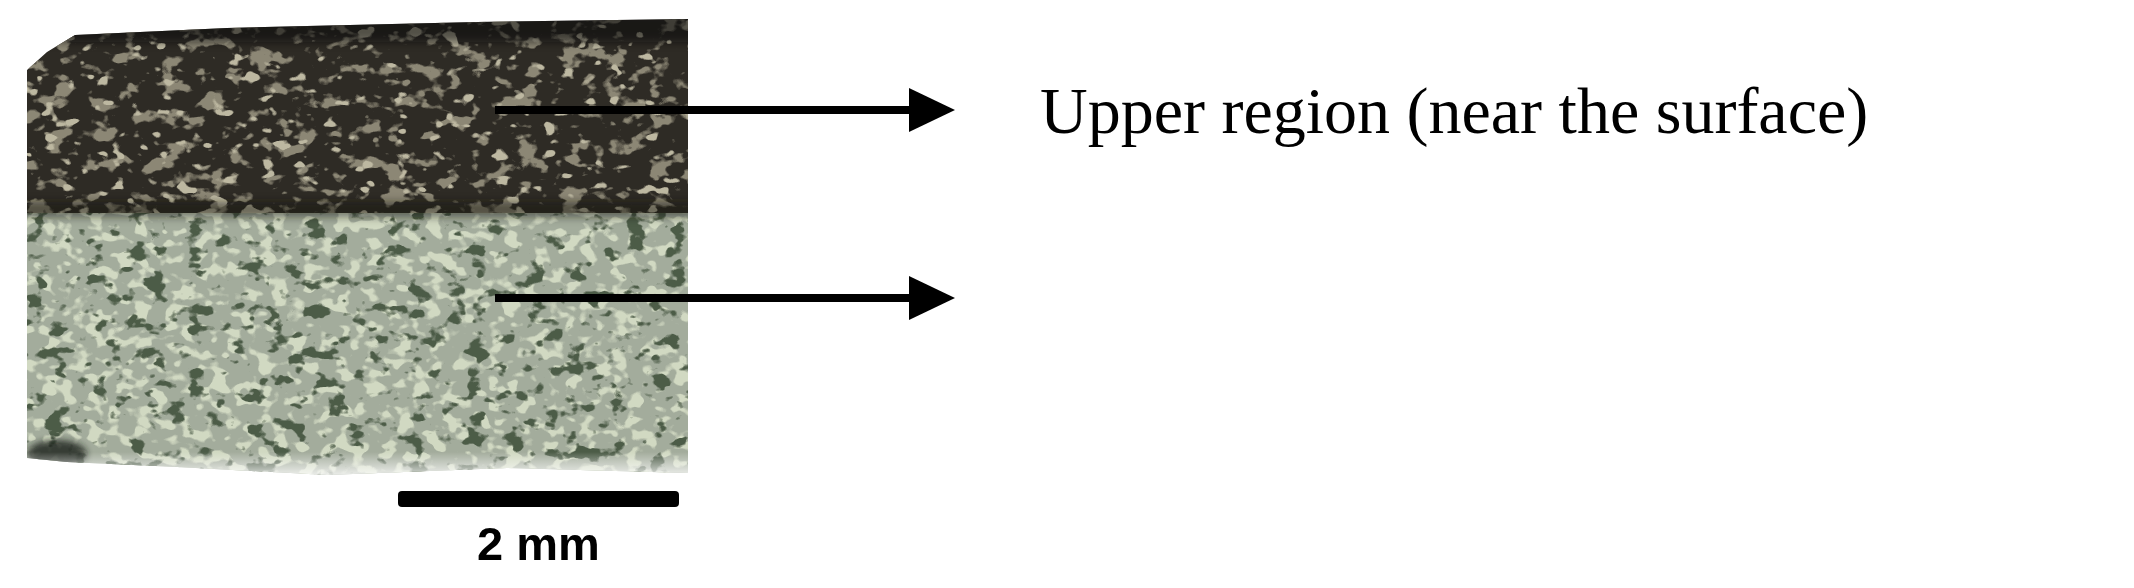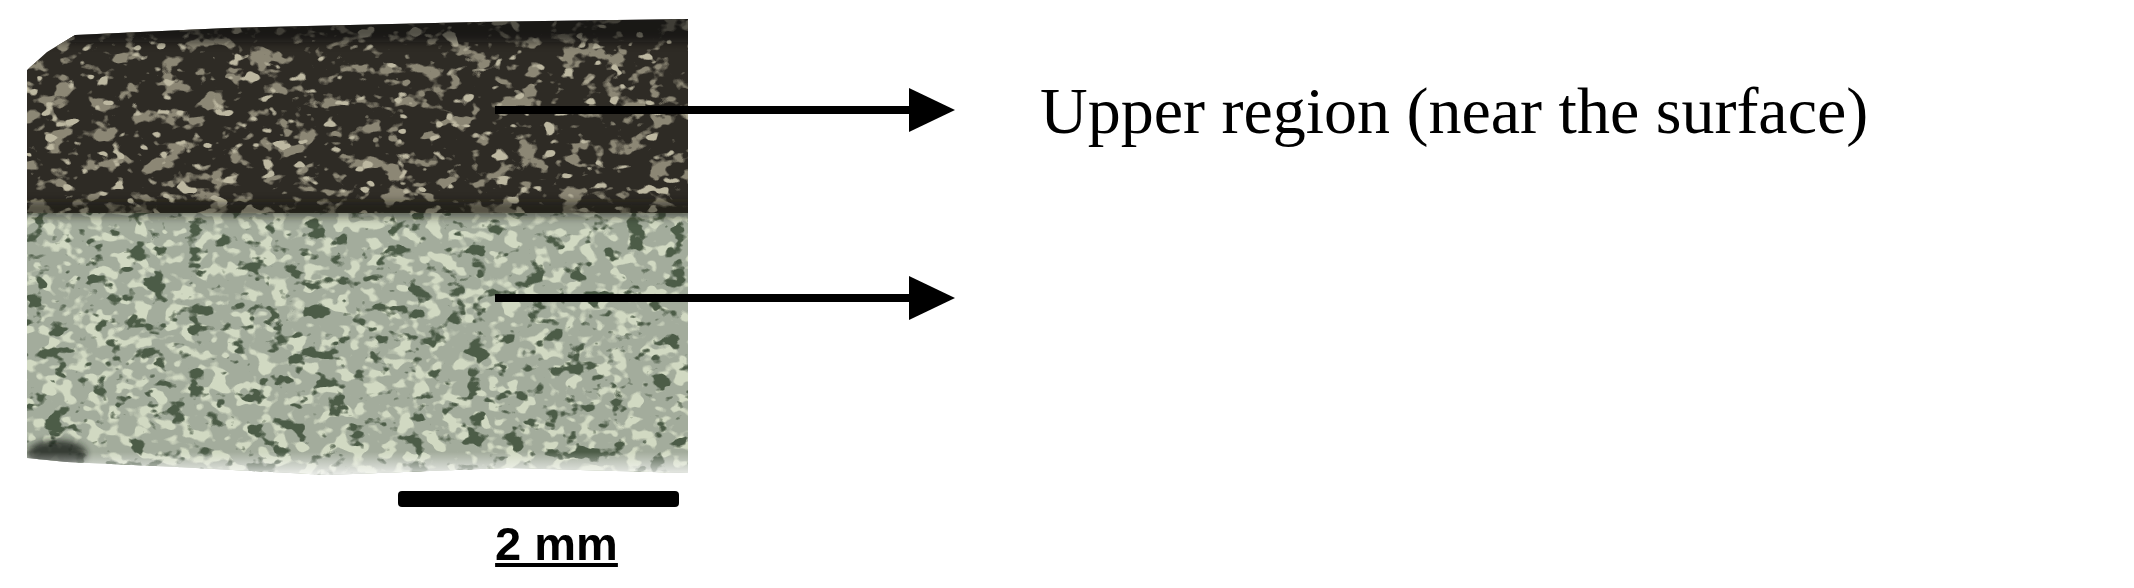--- a/index.html
+++ b/index.html
@@ -26,23 +26,23 @@
   
   .region-label{position:absolute;left:1040px;white-space:nowrap;
     font:400 66px/1 "Liberation Serif","DejaVu Serif",serif;
     color:var(--figure-colors-label_text,#000000);}
   .region-label-upper{top:78px;}
   .region-label-lower{top:266px;}
 
   
   .scale-bar{position:absolute;left:398px;top:491px;width:281px;height:16px;
     border-radius:4px;background:var(--figure-micrograph-scale_bar-color,#000000);}
-  .scale-bar-label{position:absolute;left:416px;top:520px;width:281px;text-align:center;
+  .scale-bar-label{position:absolute;left:398px;top:520px;width:281px;text-align:center;
     font:700 47px/1 "Liberation Sans","DejaVu Sans",sans-serif;
-    color:var(--figure-colors-label_text,#000000);text-decoration:underline;}
+    color:var(--figure-colors-label_text,#000000);}
 </style>
 </head>
 <body>
 
 <div class="canvas">
 
   <figure class="micrograph" style="margin:0">
     <svg viewBox="0 0 661 462" width="661" height="462" aria-hidden="true">
       <defs>
         <clipPath id="outline">

